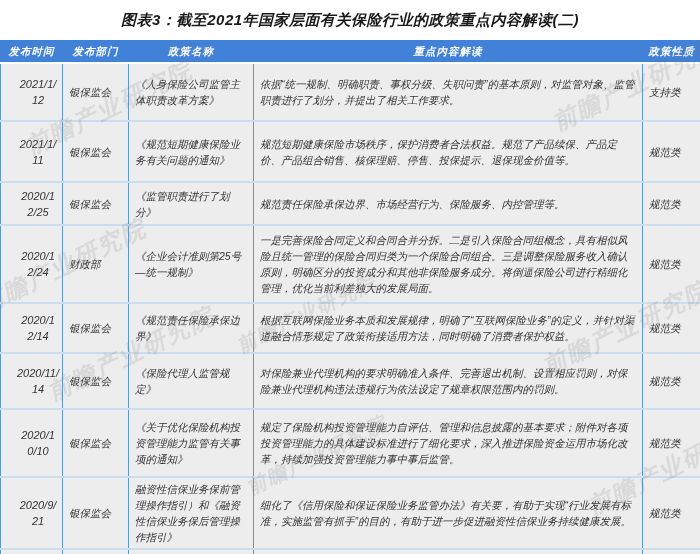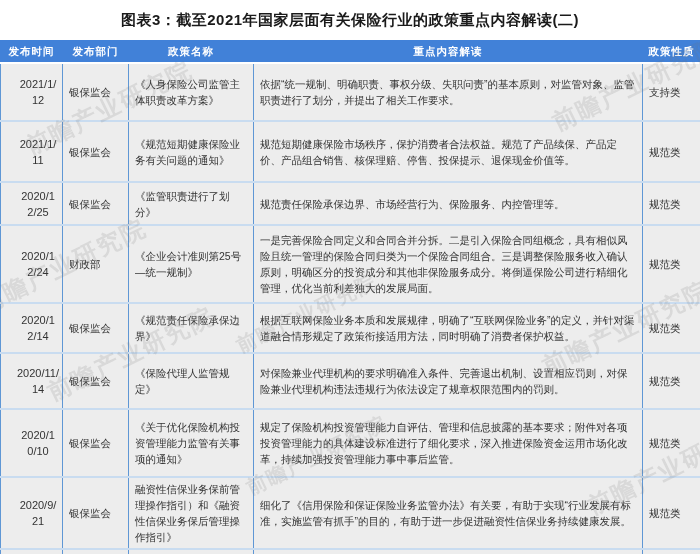--- a/index.html
+++ b/index.html
@@ -1,21 +1,21 @@
 <!DOCTYPE html>
 <html style="--header-bg: #4181D8; --border: #5F97D5; --row-bg: #EDEDED;"><head>
 <meta charset="utf-8">
 <style>
   html,body{margin:0;padding:0;}
   body{
     width:700px;height:554px;overflow:hidden;background:#ffffff;
     font-family:"Liberation Sans","DejaVu Sans",sans-serif;
     -webkit-font-smoothing:antialiased;
   }
-  .page{position:relative;width:700px;height:428px;}
+  .page{position:relative;width:700px;height:428px;font-style:italic;}
   .title{
     height:40px;display:flex;align-items:center;justify-content:center;
     font-size:15px;font-weight:bold;color:#1a1a1a;letter-spacing:0.5px;
   }
   table.policy{
     width:700px;border-collapse:collapse;table-layout:fixed;
     border:1px solid var(--border,#5F97D5);
   }
   col.c-date{width:62px;}
   col.c-dept{width:66px;}

